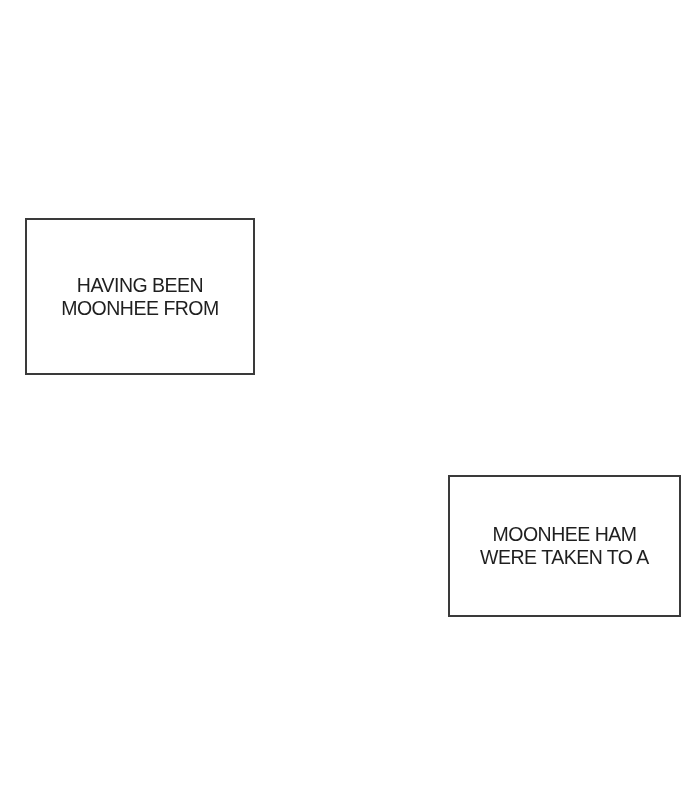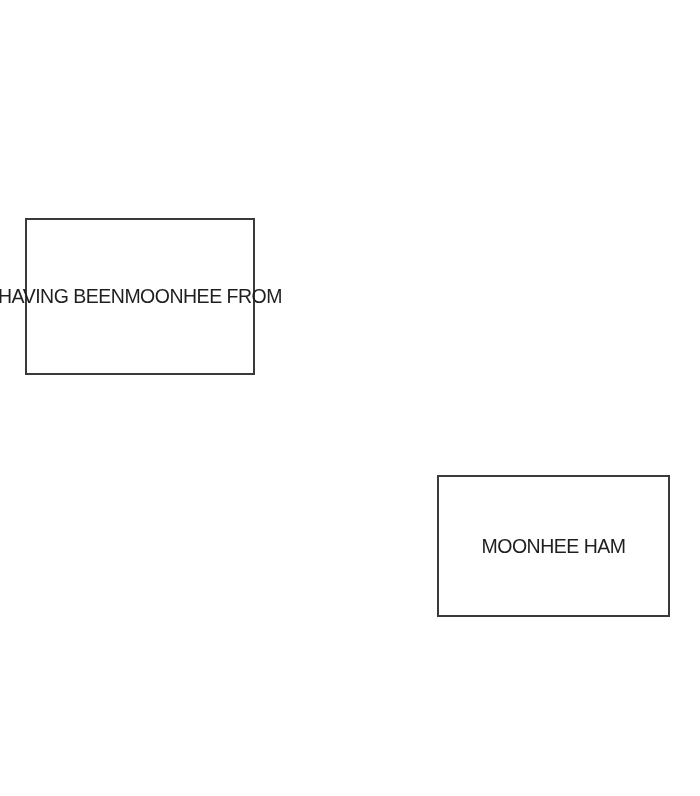--- a/index.html
+++ b/index.html
@@ -21,53 +21,54 @@
     width:700px;
     height:796px;
     background:var(--bg);
   }
   .caption-box{
     position:absolute;
     box-sizing:border-box;
     background:var(--box-fill);
     border:2px solid var(--box-border);
     display:flex;
-    flex-direction:row;
+    flex-direction:column;
     align-items:center;
     justify-content:center;
     text-align:center;
     color:var(--text);
     font-size:19.5px;
     line-height:23px;
     letter-spacing:-0.5px;
     font-weight:normal;
   }
   .caption-box .line{
     white-space:nowrap;
   }
   .box-1{
     left:25px;
     top:218px;
     width:230px;
     height:157px;
   }
   .box-2{
-    left:437px;
+    left:448px;
     top:475px;
     width:233px;
     height:142px;
   }
 </style>
 </head>
 <body>
 
 <div class="page">
 
   <div class="caption-box box-1">
     <div class="line">HAVING BEEN</div>
     <div class="line">MOONHEE FROM</div>
   </div>
 
   <div class="caption-box box-2">
     <div class="line">MOONHEE HAM</div>
+    <div class="line">WERE TAKEN TO A</div>
   </div>
 
 </div>
 
 </body></html>

